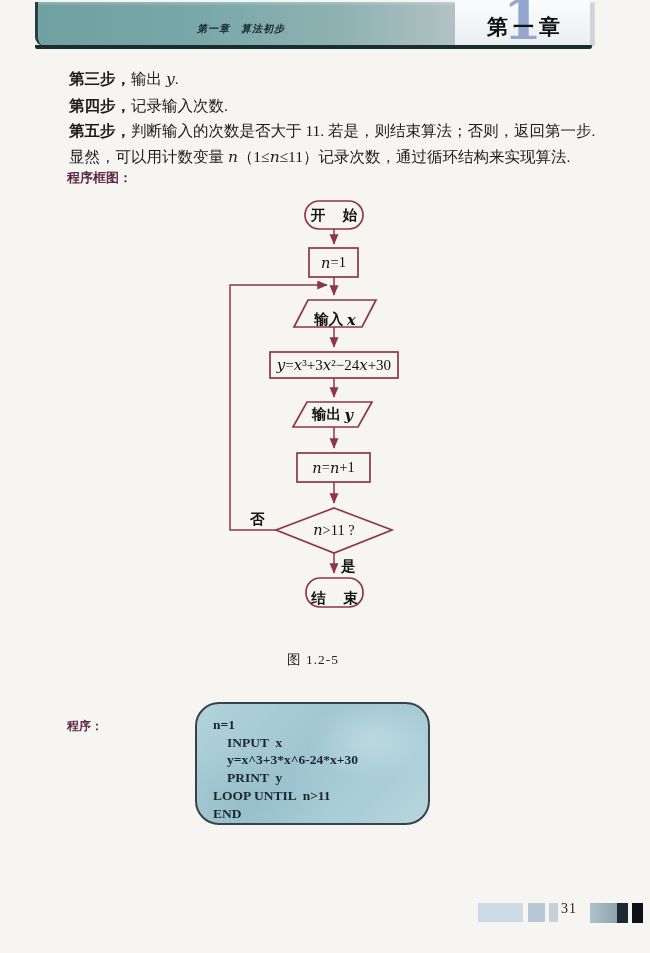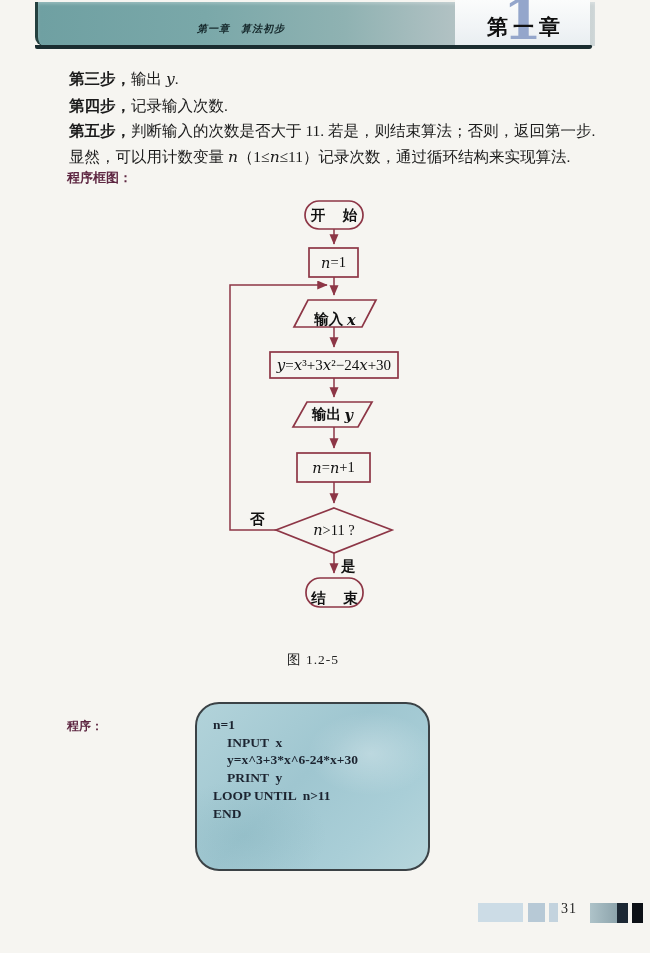--- a/index.html
+++ b/index.html
@@ -71,21 +71,21 @@
   .fc-wide{letter-spacing:7px; text-indent:7px; font-weight:bold;}
   .fc-branch{
     position:absolute; font-size:14.5px; font-weight:bold; color:#111;
   }
   #figure-caption{
     position:absolute; left:253px; top:634px; width:120px;
     text-align:center; font-size:13.5px; color:#222; letter-spacing:1px;margin-top:17px;
   }
   
   #program-box{
-    position:absolute; left:195px; top:702px; width:235px; height:169px;
+    position:absolute; left:195px; top:702px; width:235px; height:123px;
     border:2px solid #3b4246; border-radius:24px;
     background:
       radial-gradient(90px 60px at 75% 30%, rgba(255,255,255,.28), rgba(255,255,255,0) 70%),
       radial-gradient(120px 80px at 20% 80%, rgba(120,170,180,.25), rgba(120,170,180,0) 70%),
       linear-gradient(135deg,#b2d3da 0%, #9fc6d0 45%, #a9ced7 75%, #b7d6dc 100%);
     box-sizing:border-box;
   }
   #program-code{
     position:absolute; left:16px; top:12px;
     font-size:13.5px; font-weight:bold; line-height:17.7px;

